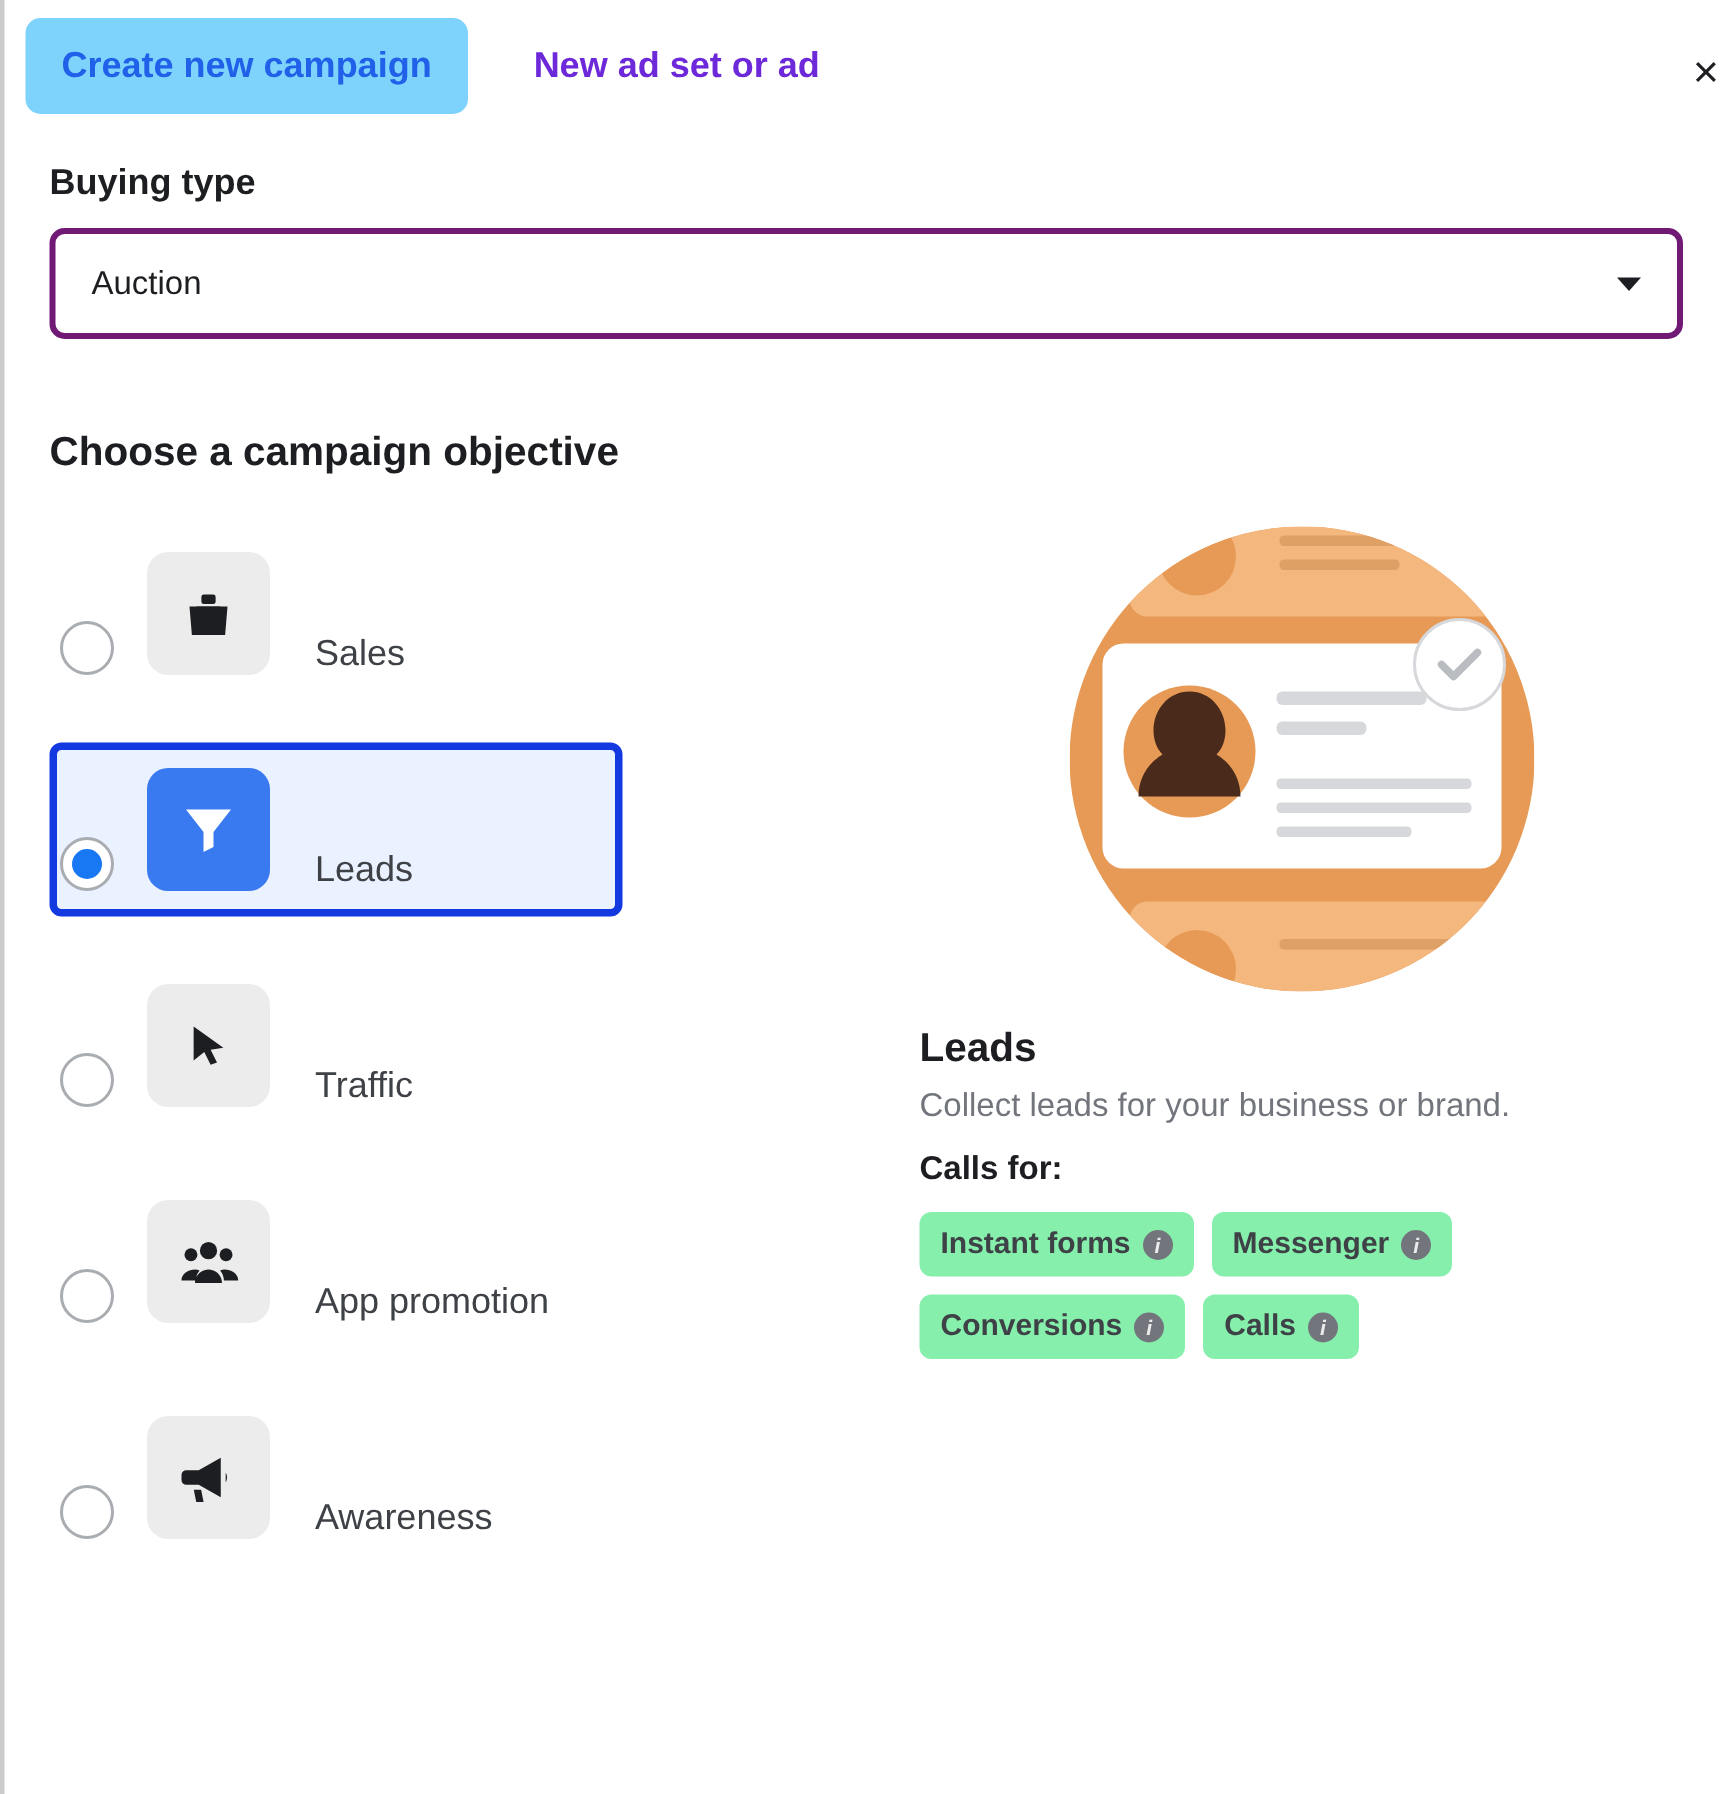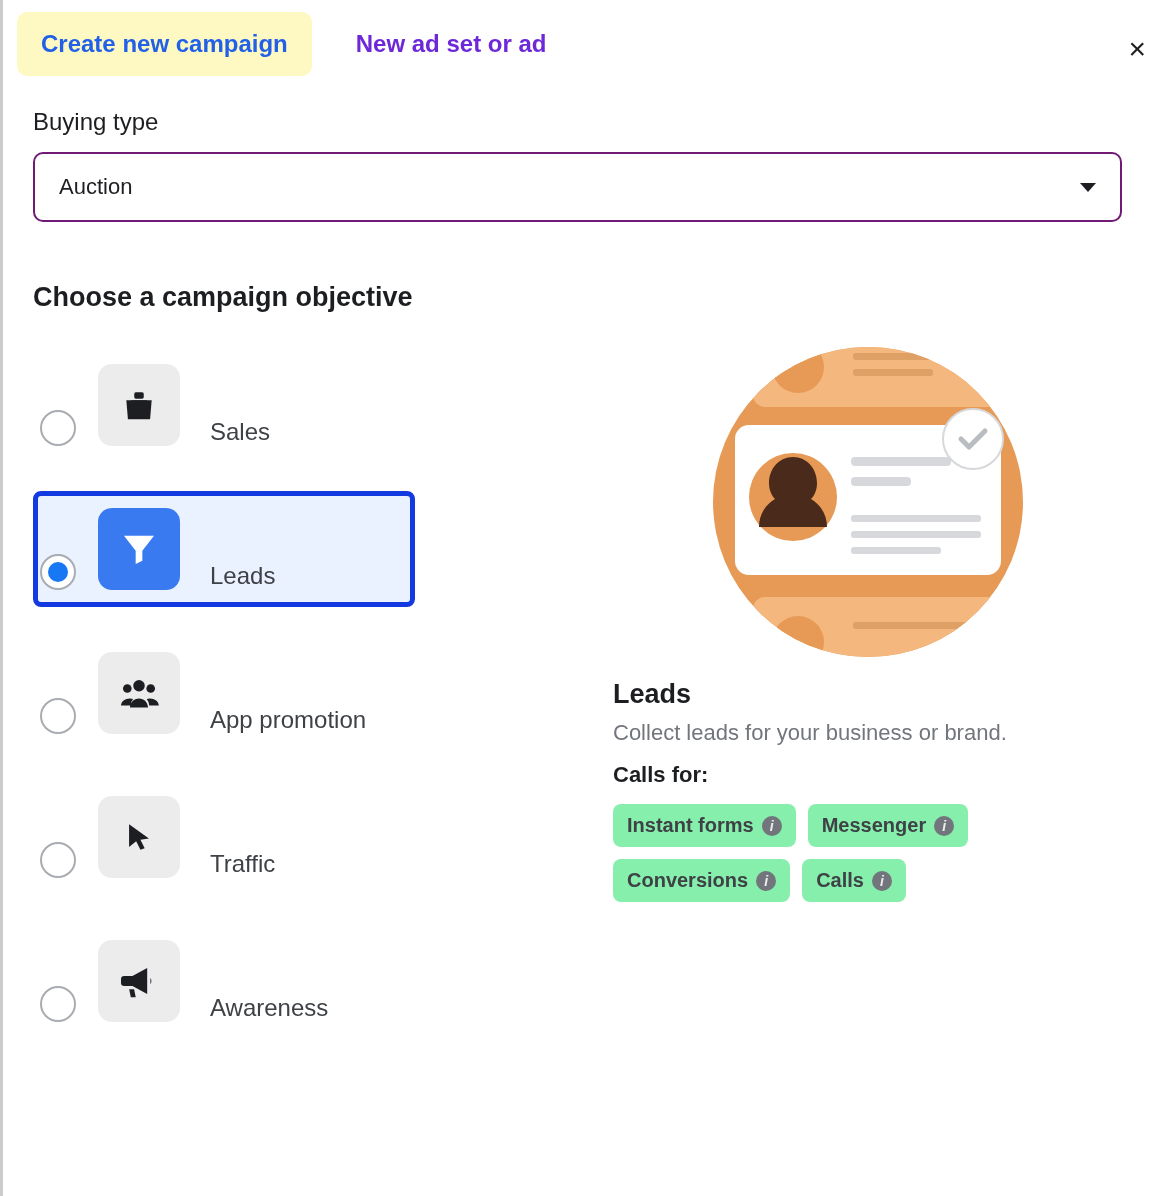--- a/index.html
+++ b/index.html
@@ -21,40 +21,40 @@
     font-size: 24px;
     font-weight: 700;
     padding: 18px 24px;
     border-radius: 10px;
     cursor: pointer;
     color: #6d28d9;
     margin-right: 20px;
   }
   .tab.active {
     color: #2160e8;
-    background: #fef9c3;
+    background: #7dd3fc;
   }
   .close-x {
     position: absolute;
     top: 26px;
     right: 0;
     font-size: 30px;
     font-weight: 400;
     cursor: pointer;
     padding: 6px;
   }
   .content { padding: 32px 30px 0 30px; }
   .label-strong {
     font-size: 24px;
-    font-weight: 400;
+    font-weight: 700;
     margin-bottom: 16px;
     display: block;
   }
   .select-wrap {
-    border: 2px solid #701a75;
+    border: 4px solid #701a75;
     border-radius: 10px;
     padding: 20px 24px;
     display: flex;
     justify-content: space-between;
     align-items: center;
     cursor: pointer;
     margin-bottom: 60px;
   }
   .select-value { font-size: 22px; }
   .caret-down {
@@ -172,38 +172,38 @@
               <path d="M3 4h18l-7 9v6l-4 2v-8L3 4z"></path>
             </svg>
         </span>
         <span class="obj-label">Leads</span>
       </div>
 
 
       <div class="obj-row">
         <span class="radio"></span>
         <span class="icon-tile">
+          <svg width="34" height="38" viewBox="0 0 24 24" fill="#1c1e21">
+              <path d="M5 3l14 10-6 1 3 6-3 1-3-6-5 4V3z"></path>
+            </svg>
+        </span>
+        <span class="obj-label">Traffic</span>
+      </div>
+
+      <div class="obj-row">
+        <span class="radio"></span>
+        <span class="icon-tile">
           <svg width="44" height="36" viewBox="0 0 24 20" fill="#1c1e21">
               <circle cx="12" cy="6" r="3.2"></circle>
               <circle cx="5.5" cy="7.5" r="2.4"></circle>
               <circle cx="18.5" cy="7.5" r="2.4"></circle>
               <path d="M2 17c0-2.3 2.2-4 5-4 .6 0 1.2.1 1.7.3a6 6 0 00-1.4 3.7H2zm14.3-3.7c.5-.2 1.1-.3 1.7-.3 2.8 0 5 1.7 5 4h-5.3a6 6 0 00-1.4-3.7zM7 18c0-2.8 2.2-5 5-5s5 2.2 5 5H7z"></path>
             </svg>
         </span>
         <span class="obj-label">App promotion</span>
-      </div>
-
-      <div class="obj-row">
-        <span class="radio"></span>
-        <span class="icon-tile">
-          <svg width="34" height="38" viewBox="0 0 24 24" fill="#1c1e21">
-              <path d="M5 3l14 10-6 1 3 6-3 1-3-6-5 4V3z"></path>
-            </svg>
-        </span>
-        <span class="obj-label">Traffic</span>
       </div>
 
       <div class="obj-row">
         <span class="radio"></span>
         <span class="icon-tile">
           <svg width="40" height="36" viewBox="0 0 24 22" fill="#1c1e21">
               <path d="M3 8h5l9-5v16l-9-5H3a2 2 0 01-2-2V10a2 2 0 012-2zm3 8h3l1 5H7l-1-5z"></path>
               <path d="M19 9a4 4 0 010 4V9z"></path>
             </svg>
         </span>

